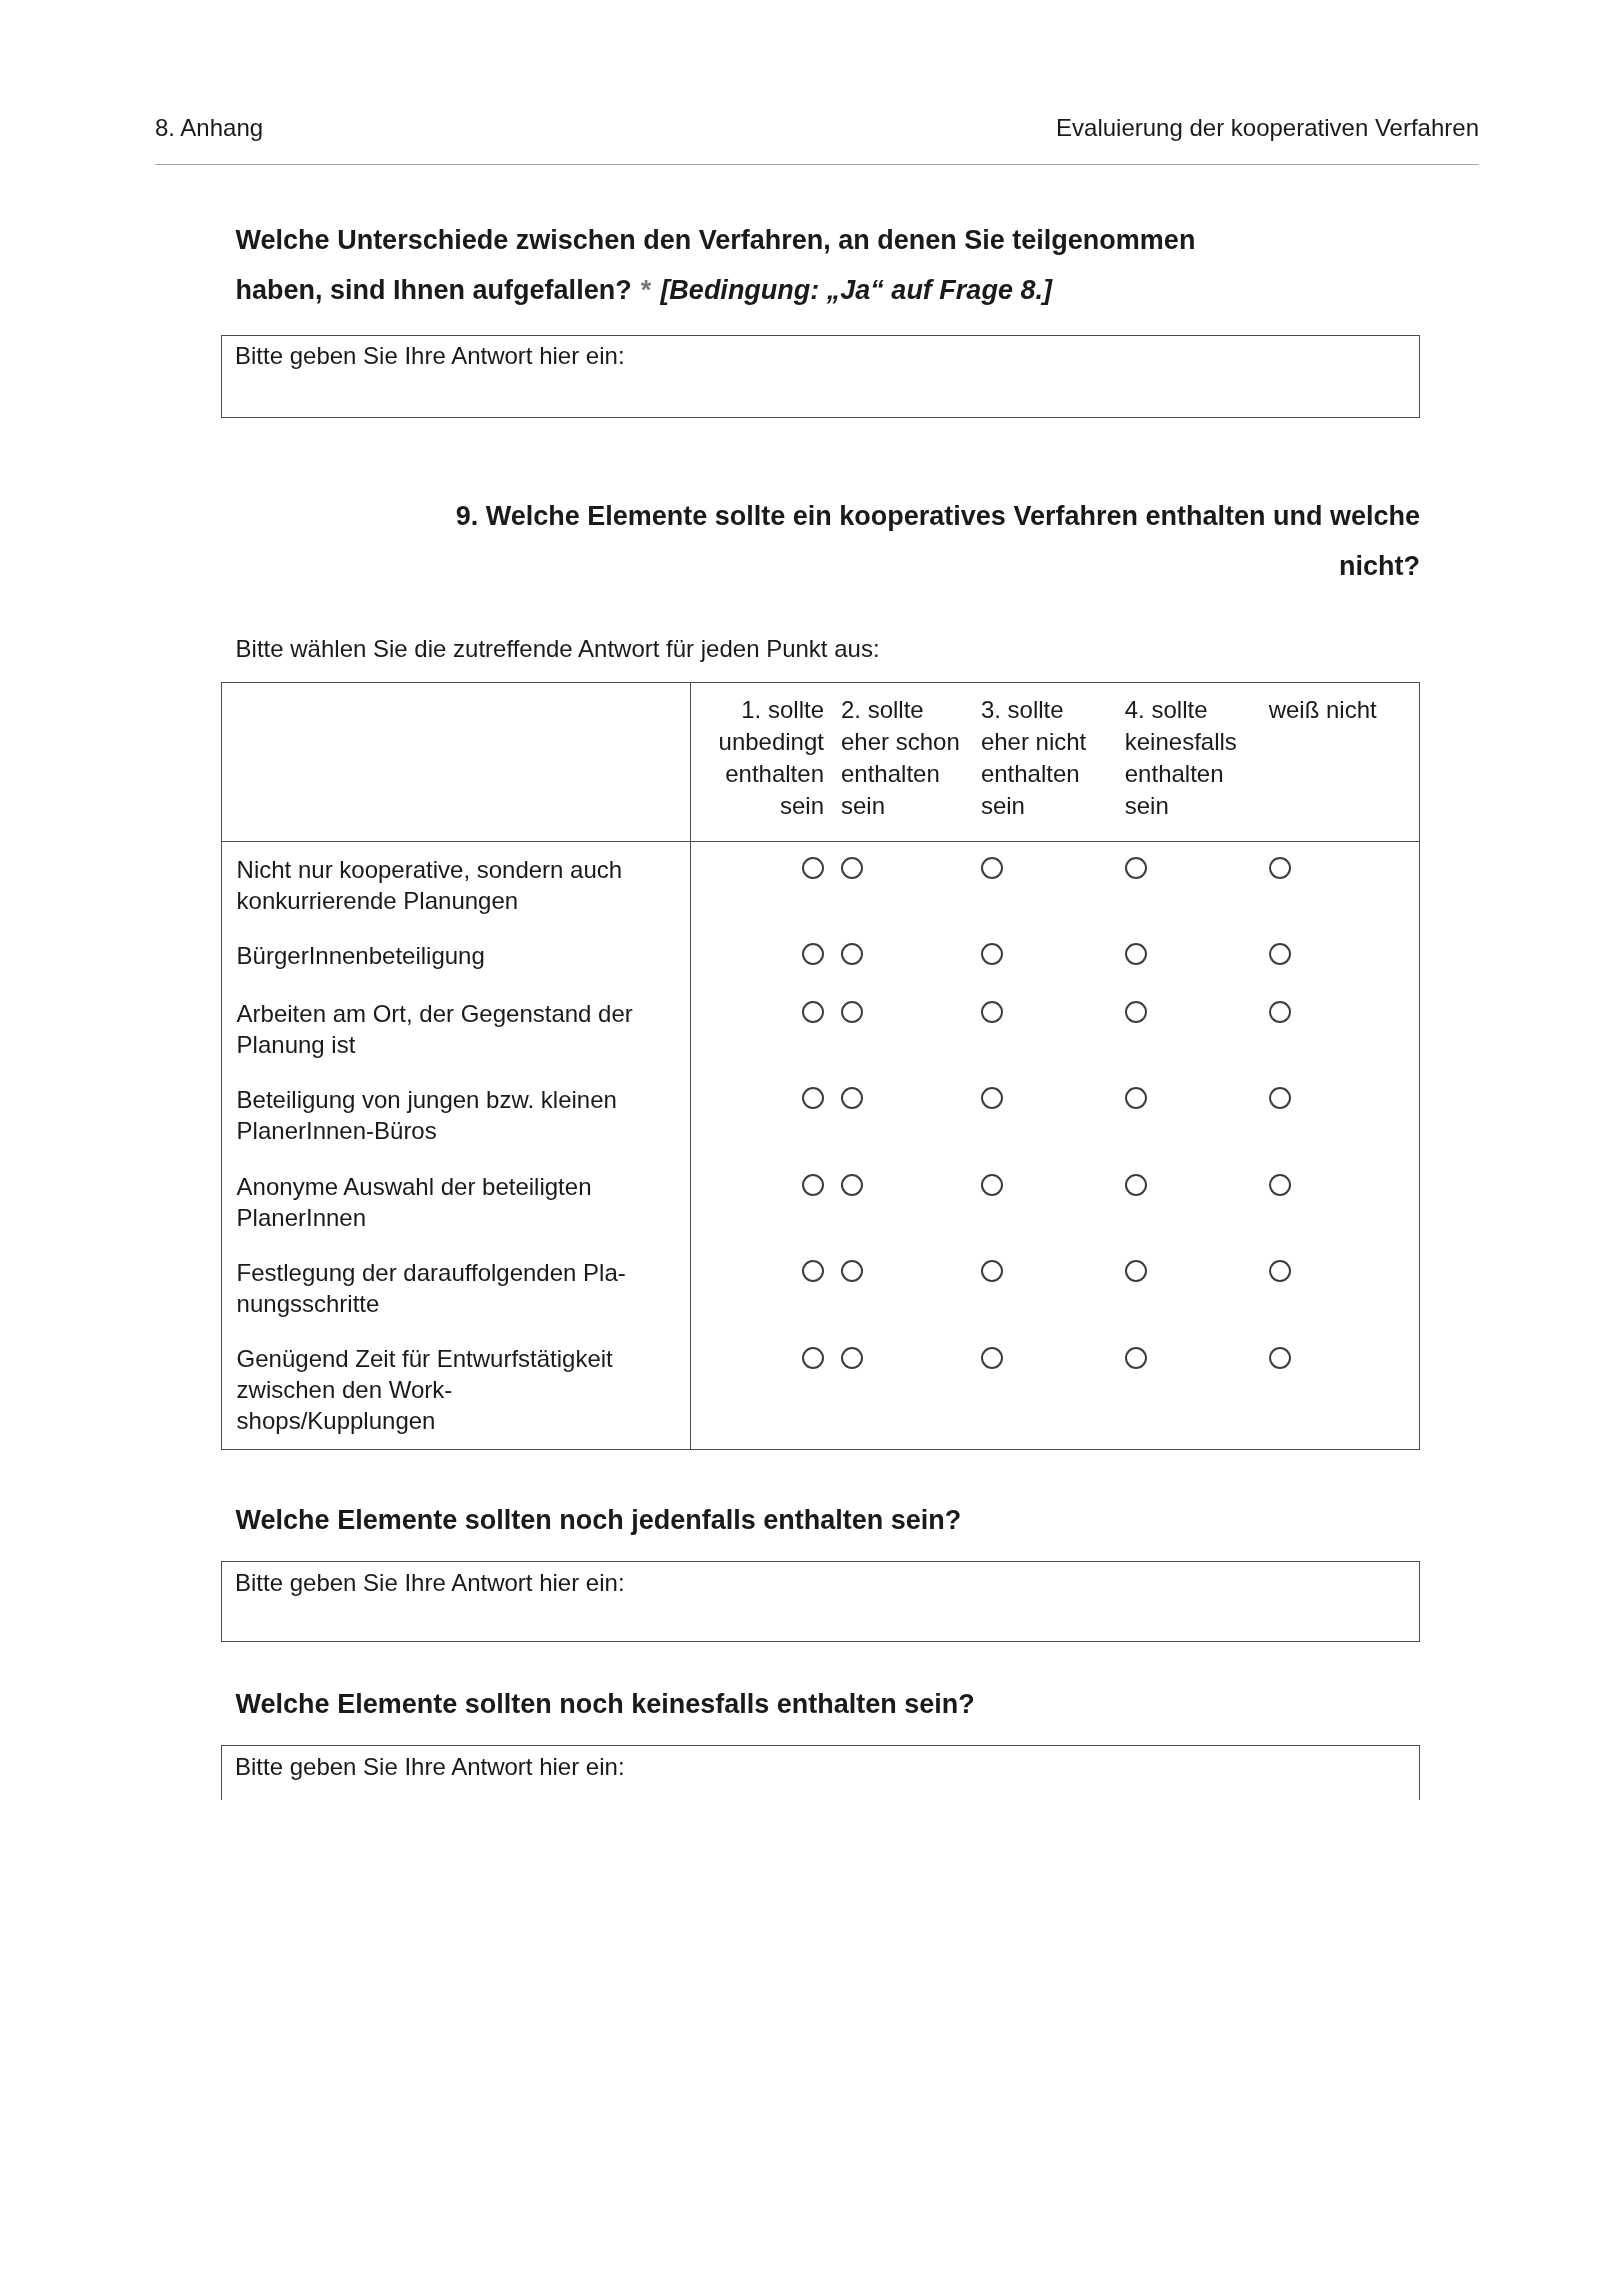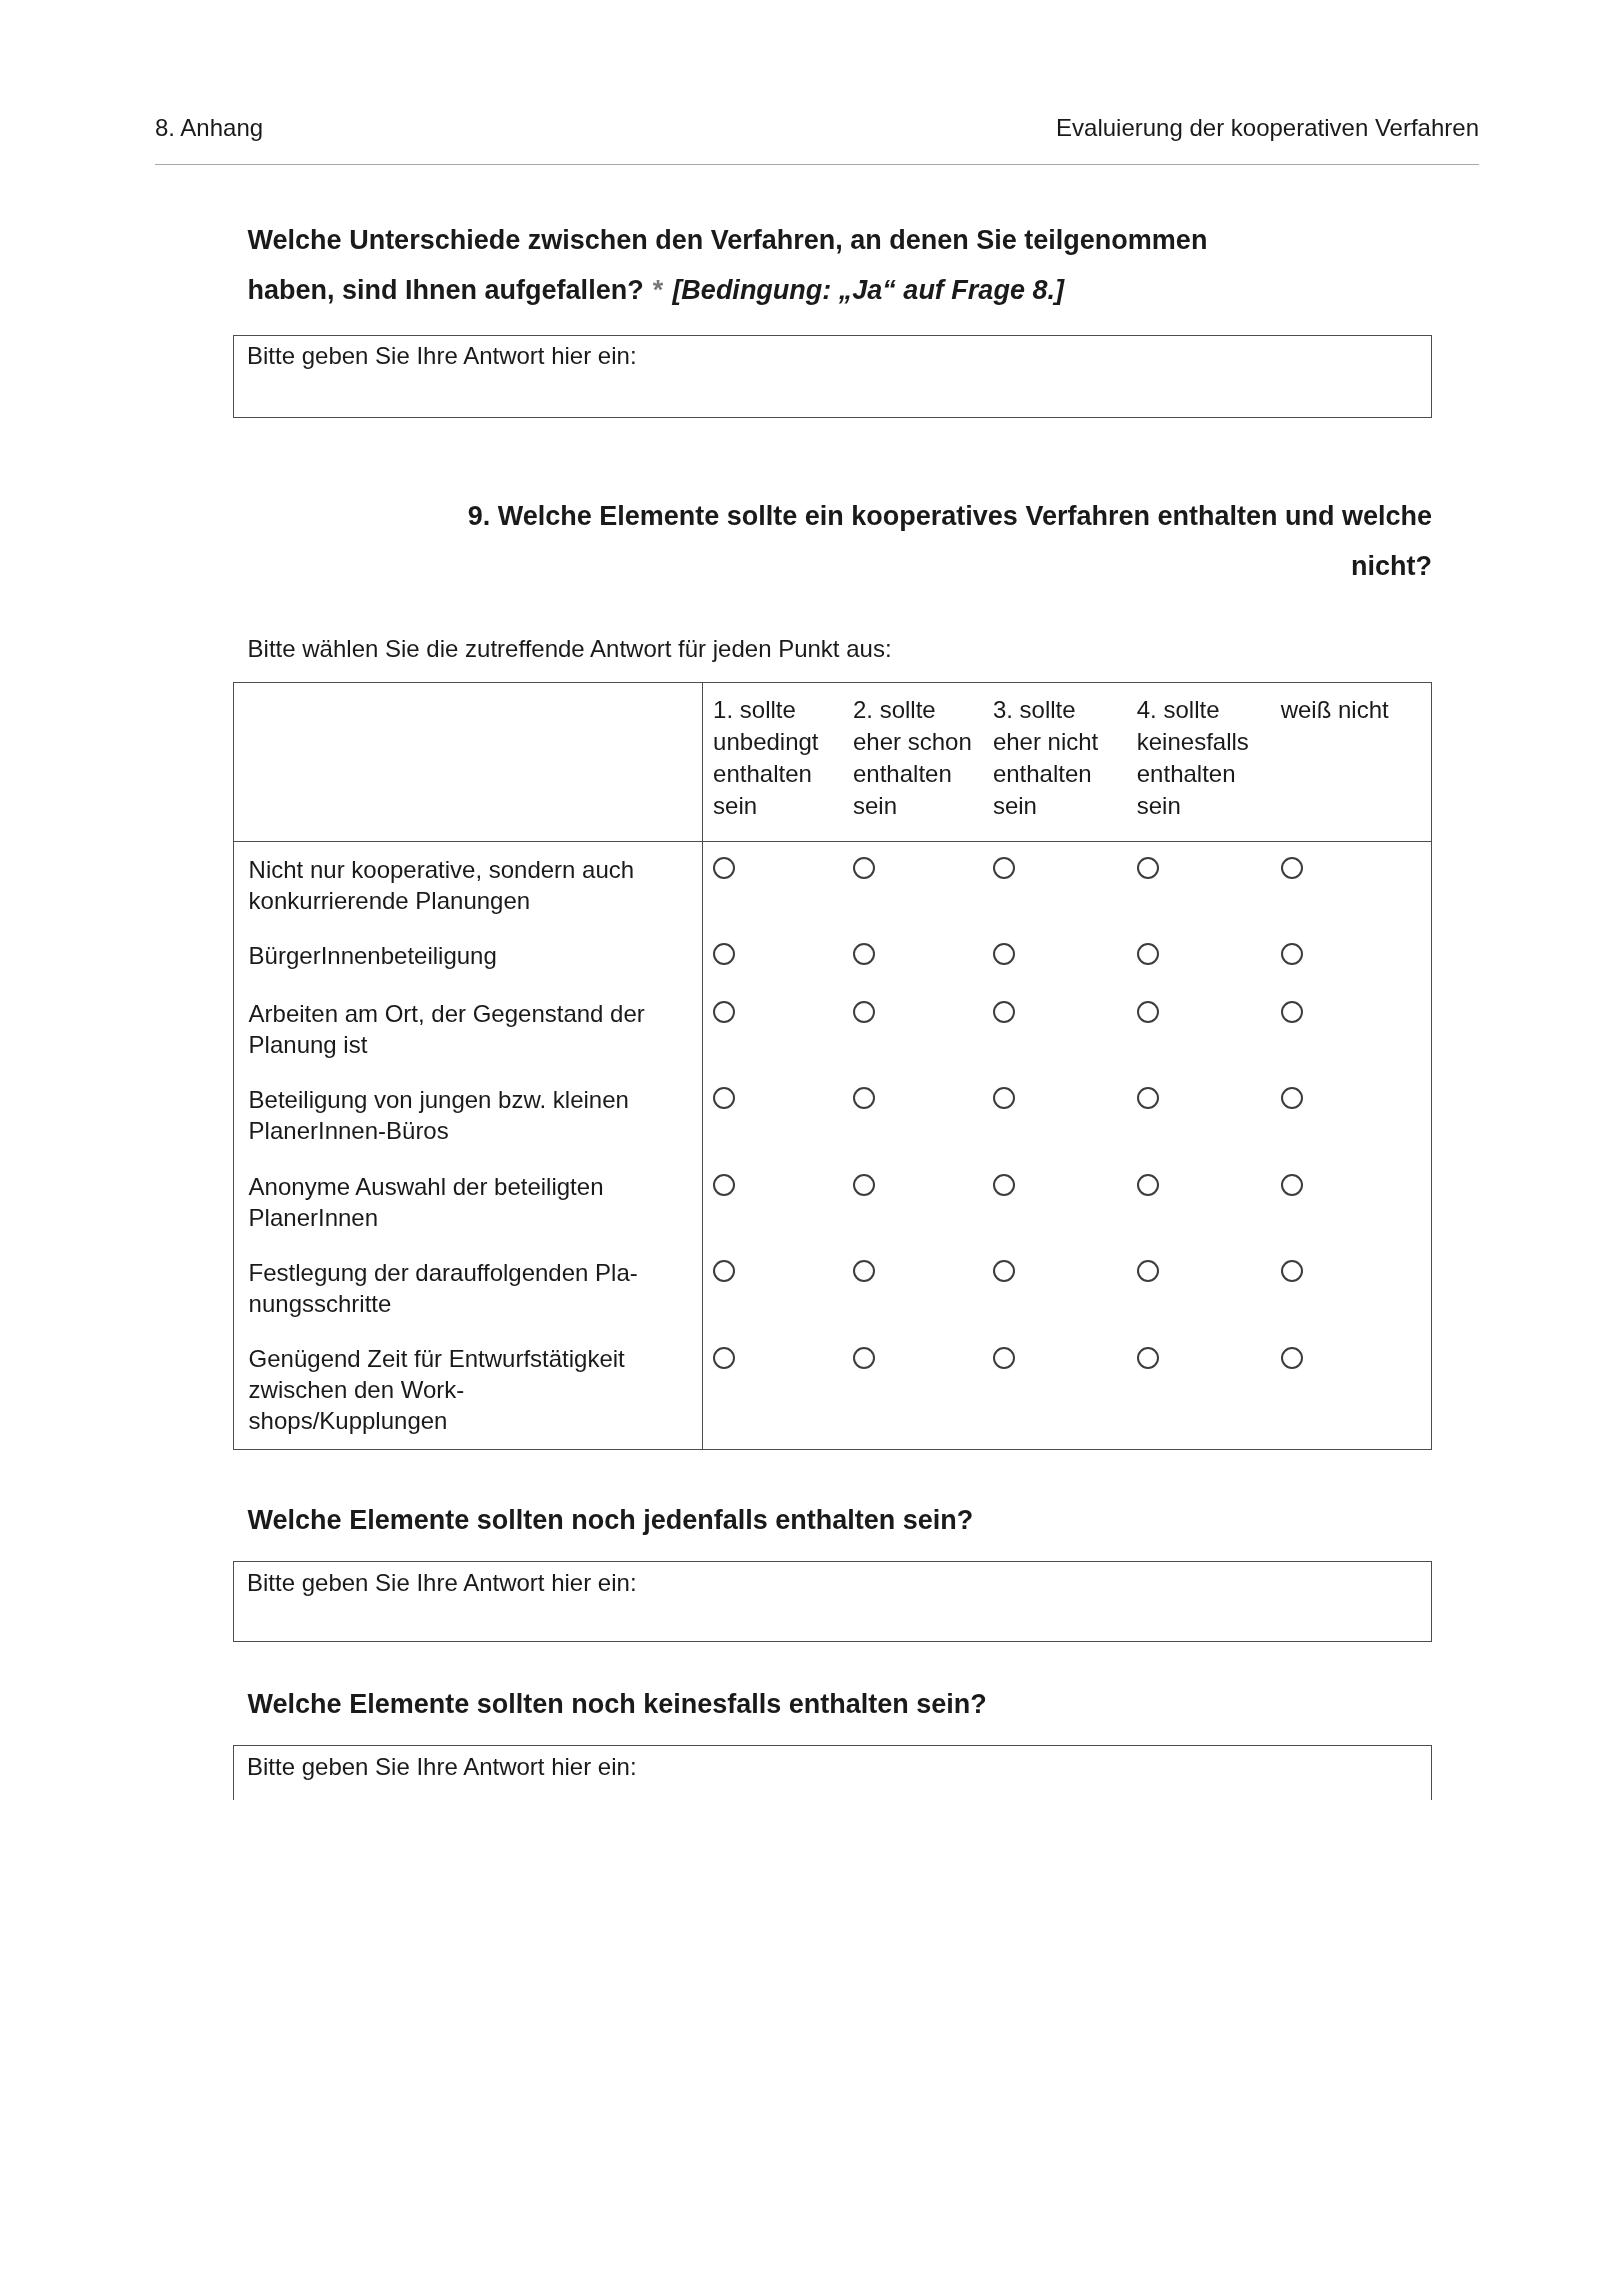--- a/index.html
+++ b/index.html
@@ -37,21 +37,20 @@
     position: absolute;
     left: 155px; top: 2197px;
     font-size: 24px;
   }
 
   
   .content {
     position: absolute;
     left: 221px; top: 170px;
     width: 1199px;
-    margin-left: 12px;
   }
   h2 {
     font-size: 27px;
     font-weight: bold;
     margin: 0 0 0 14.6px;
     line-height: 50px;
   }
   .preline { white-space: pre-line; }
   .q8-heading { margin-top: 45px; }
   .required-marker { color: #777777; padding: 0 1.6px; }
@@ -82,21 +81,21 @@
   }
   .thead { display: flex; border-bottom: 1.6px solid var(--border-dark, #4d4d4d); }
   .trow  { display: flex; }
   .tlabel {
     width: 469px;
     border-right: 1.6px solid var(--border-dark, #4d4d4d);
     padding: 11.4px 13px 13px 14.6px;
     line-height: 31px;
   }
   .topt { padding: 11.4px 6.5px 13px 10.5px; line-height: 32px; }
-  .c1 { width: 140px; }
+  .c1 { width: 140px; text-align: right; }
   .c2 { width: 140px; }
   .c3 { width: 144px; }
   .c4 { width: 144px; }
   .c5 { width: 161px; }
   .thcell { padding-bottom: 19.5px; }
   .radio {
     display: inline-block;
     width: 22px; height: 22px;
     border: 2.4px solid var(--radio-border, #3d3d3d);
     border-radius: 50%;

